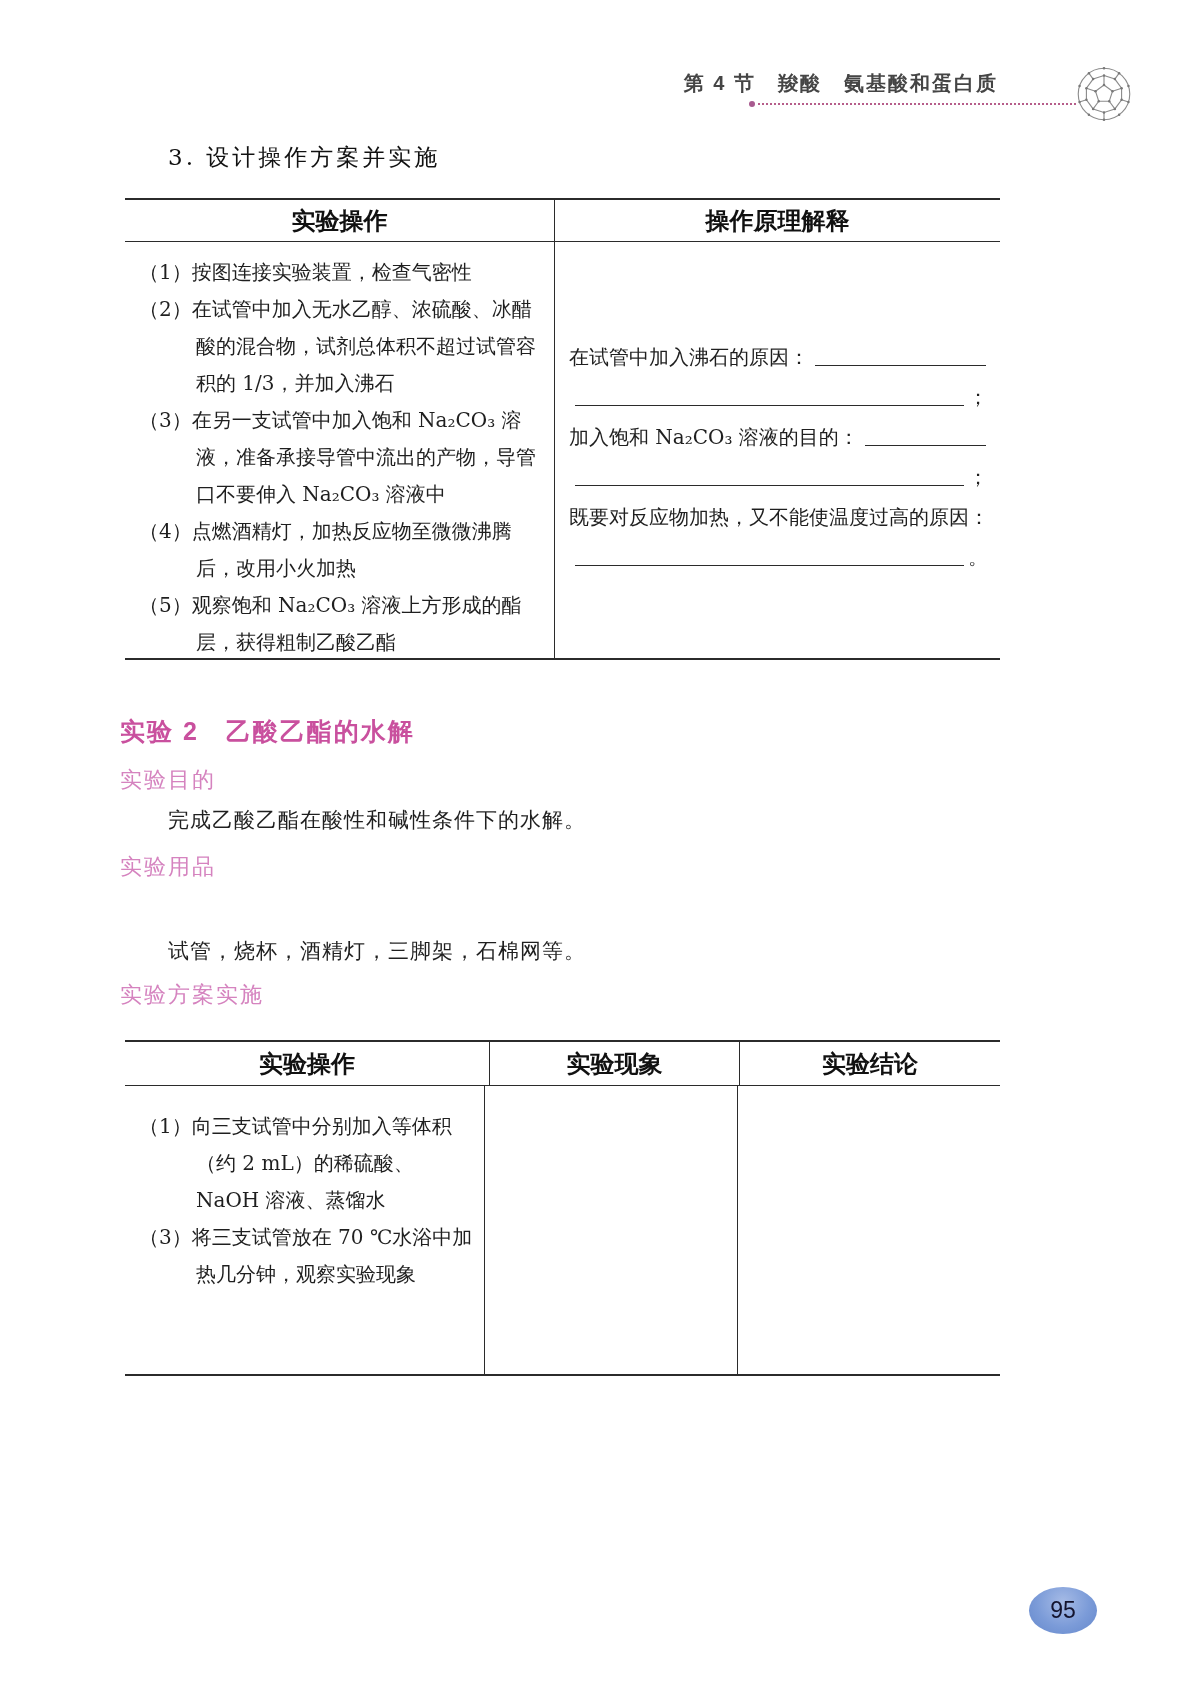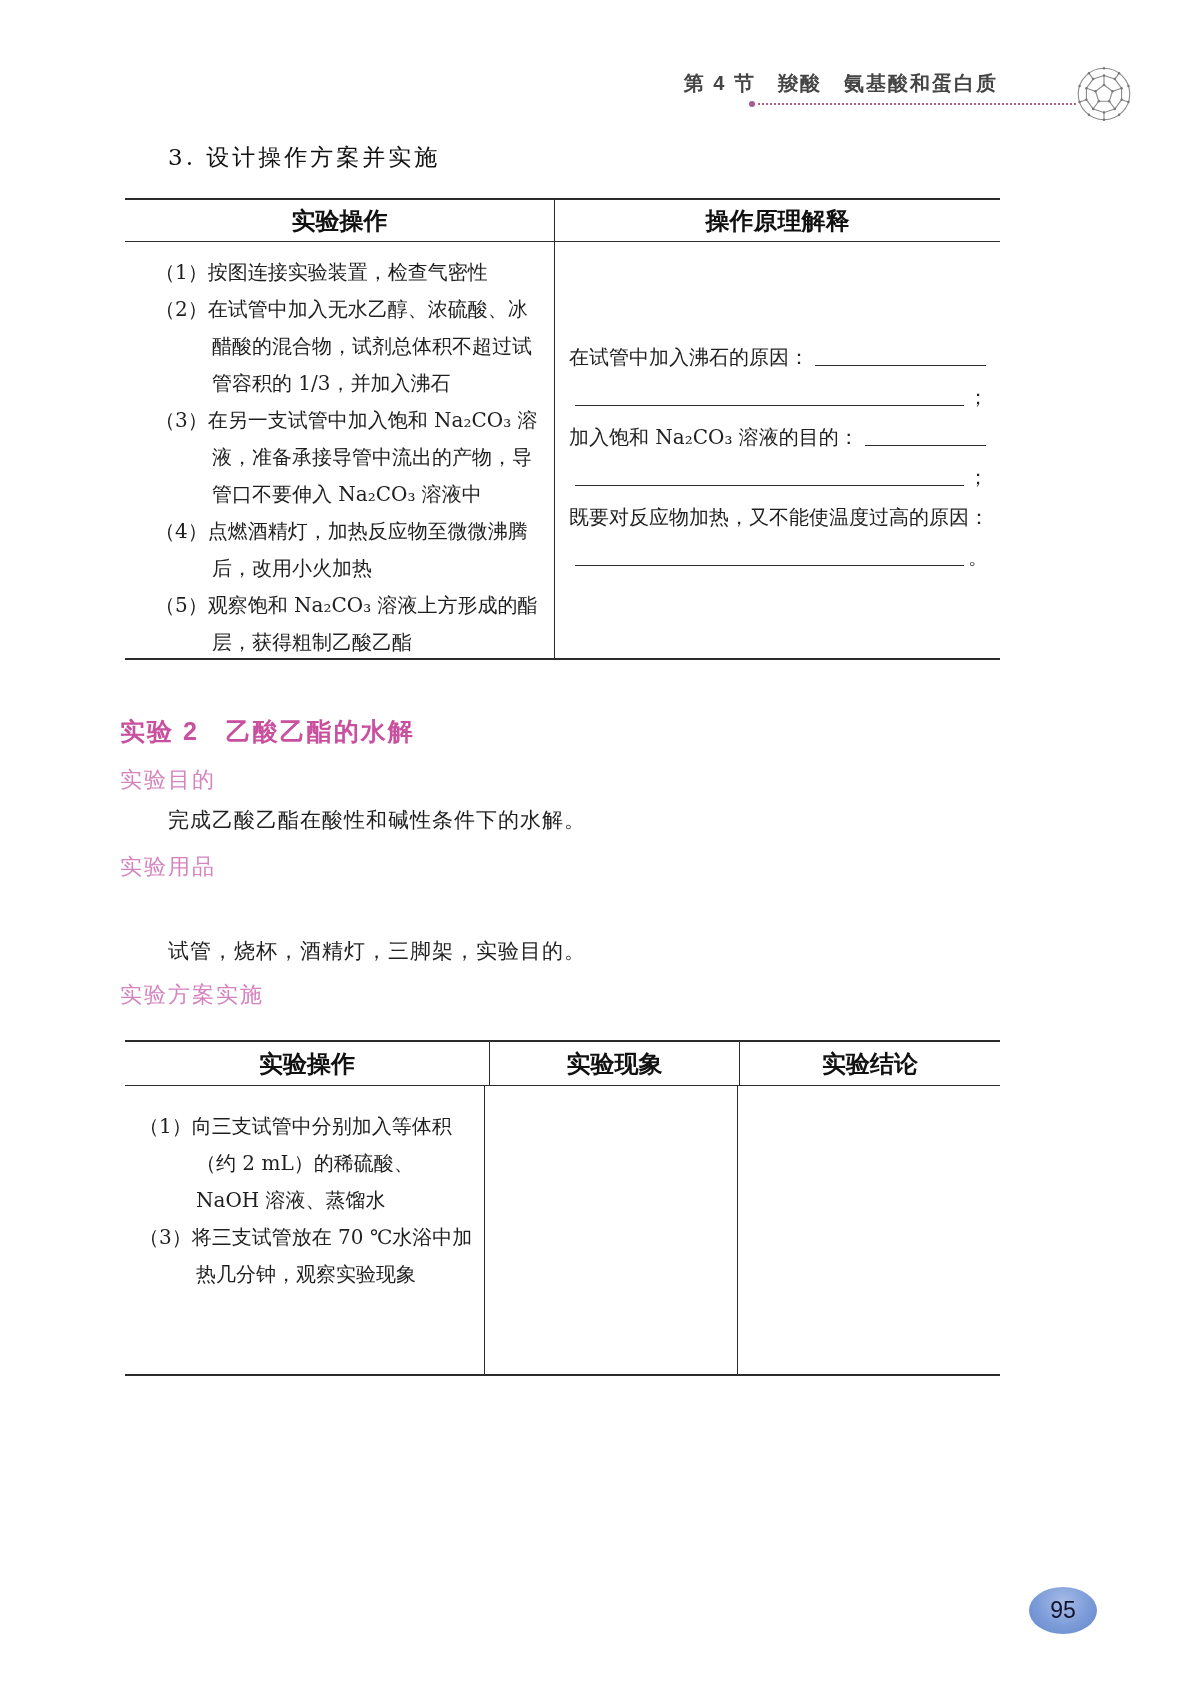--- a/index.html
+++ b/index.html
@@ -43,21 +43,21 @@
   }
   .tbl-body { display:flex; }
   .vline-r { border-right:1.5px solid #2b2b2b; }
   
   .tbl1 { top:198px; height:462px; }
   .tbl1 .tbl-head { height:42px; }
   .tbl1 .c-left { width:430px; }
   .tbl1 .c-right { width:445px; }
   .tbl1 .tbl-body { height:418px; }
   .ops { padding:12px 10px 0 14px; font-size:20px; line-height:37px; }
-  .ops .op { text-indent:-2.85em; padding-left:2.85em;margin-left:16px; }
+  .ops .op { text-indent:-2.85em; padding-left:2.85em; }
   .expl {
     padding:0 12px 0 14px; font-size:20px;
     display:flex; flex-direction:column; justify-content:center;
   }
   .p-line { display:flex; align-items:flex-end; height:40px;text-align:center; }
   .p-line .lbl { white-space:nowrap; }
   .p-line .fill { flex:1 1 auto; border-bottom:1.7px solid #2b2b2b; margin:0 2px 5px 6px; min-width:30px; }
   .p-line .punct { margin-left:2px; }
   
   .tbl2 { top:1040px; height:336px; }
@@ -186,21 +186,21 @@
       </div>
     </div>
   </div>
 
   <div class="exp2-title">实验 2　乙酸乙酯的水解</div>
 
   <div class="pink-sub sub-purpose">实验目的</div>
   <div class="body-line bl-purpose">完成乙酸乙酯在酸性和碱性条件下的水解。</div>
 
   <div class="pink-sub sub-materials">实验用品</div>
-  <div class="body-line bl-mat2">试管，烧杯，酒精灯，三脚架，实验目的。</div>
+  <div class="body-line bl-mat2">试管，烧杯，酒精灯，三脚架，石棉网等。</div>
 
   <div class="pink-sub sub-plan">实验方案实施</div>
 
   <div class="tbl tbl2">
     <div class="tbl-head">
       <div class="hcell c1 vline-r">实验操作</div>
       <div class="hcell c2 vline-r">实验现象</div>
       <div class="hcell c3">实验结论</div>
     </div>
     <div class="tbl-body">

